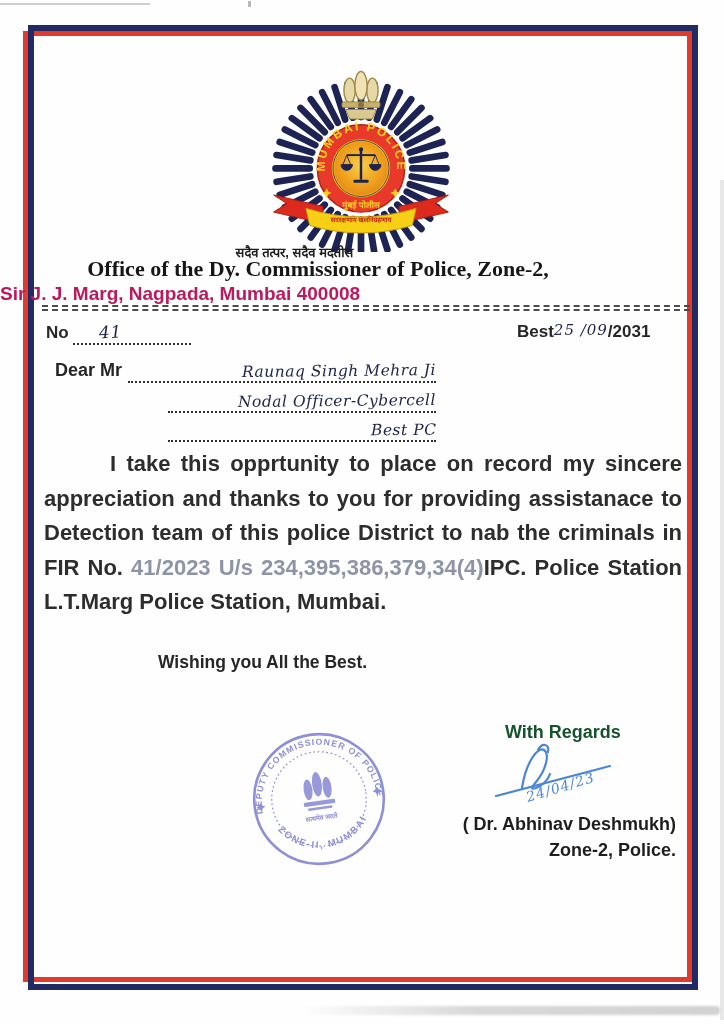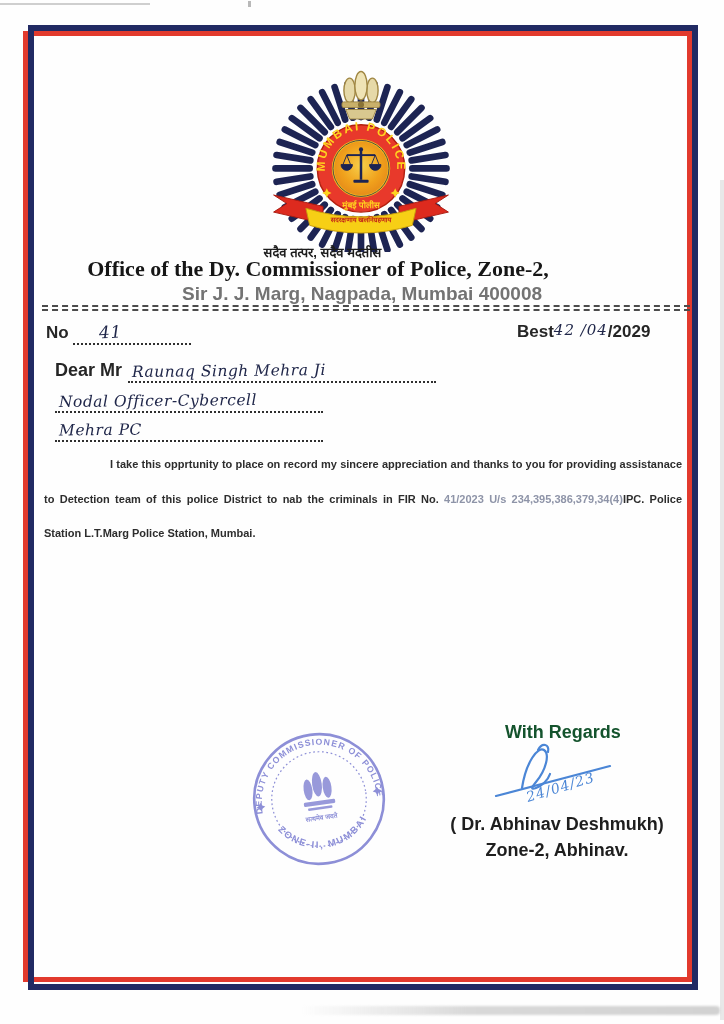--- a/index.html
+++ b/index.html
@@ -15,60 +15,60 @@
 
   
   .frame-red{position:absolute;left:23px;top:31px;width:669px;height:951px;
              border:5px solid #e23a2d;box-sizing:border-box;}
   .frame-navy{position:absolute;left:28px;top:25px;width:670px;height:965px;
               border:6px solid #212a63;box-sizing:border-box;}
 
   
   .emblem{position:absolute;left:266px;top:62px;width:190px;height:190px;}
   .motto-hindi{position:absolute;left:0;top:243px;width:589px;text-align:center;
-               font-size:13px;font-weight:700;color:#1c1c1c;padding-left:28px;}
+               font-size:13px;font-weight:700;color:#1c1c1c;}
   .office-line{position:absolute;left:0;top:256px;width:636px;text-align:center;
                font-family:"Liberation Serif",serif;font-size:22px;font-weight:700;color:#161616;}
-  .address-line{position:absolute;left:0;top:283px;width:724px;text-align:center;
-                font-size:19px;font-weight:700;color:#737373;}
+  .address-line{position:absolute;left:0;top:283px;width:724px;text-align:left;
+                font-size:19px;font-weight:700;color:#be185d;}
   .separator{position:absolute;left:42px;top:305px;width:648px;height:6px;
              border-top:2px dashed #4c4c4c;border-bottom:2px dashed #4c4c4c;box-sizing:border-box;}
 
   
   .ref-row{position:absolute;left:0;top:320px;width:724px;height:30px;font-size:17px;font-weight:700;color:#262626;}
   .no-group{position:absolute;left:46px;top:2px;}
   .dotline{display:inline-block;border-bottom:2.5px dotted #2f2f2f;vertical-align:baseline;}
   .no-dots{width:118px;margin-left:4px;}
   .date-group{position:absolute;left:517px;top:2px;}
 
   
   .hw{font-family:"DejaVu Serif",serif;font-style:italic;font-weight:500;color:#20274a;letter-spacing:.5px;}
   .hw-41{display:inline-block;margin-left:26px;font-size:17px;transform:rotate(-3deg);}
   .hw-date{font-size:15px;position:relative;top:-2px;letter-spacing:1px;}
 
   
   .recipient{position:absolute;left:55px;top:360px;font-size:18px;font-weight:700;color:#262626;}
-  .rcp-row{margin-bottom:6.5px;white-space:nowrap;}
+  .rcp-row{margin-bottom:6.5px;white-space:nowrap;text-align:right;}
   .rcp-dots1{width:308px;margin-left:6px;}
   .rcp-dots2{width:268px;}
   .rcp-name{font-size:15.5px;transform:rotate(-.6deg);display:inline-block;padding-left:4px;}
 
   
   .para{position:absolute;left:44px;width:638px;margin:0;text-align:justify;
-        font-size:11px;font-weight:700;color:#2d2d2d;line-height:34.5px;text-indent:66px;}
+        font-size:22px;font-weight:700;color:#2d2d2d;line-height:34.5px;text-indent:66px;}
   .para1{top:447px;}
   .para2{top:585px;}
   .faded{color:#8e94a8;filter:blur(.35px);}
   .wishing{position:absolute;left:158px;top:652px;font-size:17.5px;font-weight:700;color:#262626;}
 
   
   .with-regards{position:absolute;left:505px;top:722px;font-size:18px;font-weight:700;color:#14532d;}
   .signature{position:absolute;left:492px;top:740px;width:132px;height:66px;}
   .stamp{position:absolute;left:249px;top:729px;width:140px;height:140px;transform:rotate(-8deg);opacity:.88;}
-  .name-block{position:absolute;left:438px;top:812px;width:238px;text-align:center;
+  .name-block{position:absolute;left:438px;top:812px;width:238px;text-align:right;
               font-size:18px;font-weight:700;color:#1e1e1e;line-height:25.5px;}
 </style>
 </head>
 <body>
 
 <div class="page">
 
   <div class="scan-top"></div>
   <div class="scan-mark"></div>
   <div class="scan-right"></div>
@@ -175,39 +175,40 @@
   <div class="motto-hindi">सदैव तत्पर, सदैव मदतीस</div>
   <div class="office-line">Office of the Dy. Commissioner of Police, Zone-2,</div>
   <div class="address-line">Sir J. J. Marg, Nagpada, Mumbai 400008</div>
   <div class="separator"></div>
 
   <div class="ref-row">
     <span class="no-group">
       <span>No</span><span class="dotline no-dots"><span class="hw hw-41">41</span></span>
     </span>
     <span class="date-group">
-      <span>Best</span><span class="hw hw-date">42 /04</span><span>/2029</span>
+      <span>Best</span><span class="hw hw-date">25 /09</span><span>/2031</span>
     </span>
   </div>
 
   <div class="recipient">
     <div class="rcp-row">
       <span>Dear Mr</span><span class="dotline rcp-dots1"><span class="hw rcp-name">Raunaq Singh Mehra Ji</span></span>
     </div>
     <div class="rcp-row">
       <span class="dotline rcp-dots2"><span class="hw rcp-name">Nodal Officer-Cybercell</span></span>
     </div>
     <div class="rcp-row">
-      <span class="dotline rcp-dots2"><span class="hw rcp-name">Mehra PC</span></span>
+      <span class="dotline rcp-dots2"><span class="hw rcp-name">Best PC</span></span>
     </div>
   </div>
 
   <p class="para para1"><span>I take this opprtunity to place on record my sincere appreciation and thanks to you for providing assistanace to Detection team of this police District to nab the criminals in FIR No. </span><span class="faded">41/2023 U/s 234,395,386,379,34(4)</span><span>IPC. Police Station L.T.Marg Police Station, Mumbai.</span></p>
 
 
+  <div class="wishing">Wishing you All the Best.</div>
 
   <div class="with-regards">With Regards</div>
 
   <svg class="signature" viewBox="0 0 132 66">
     <g fill="none" stroke="#4b86d6" stroke-width="2.2" stroke-linecap="round">
       <path d="M 30,48 C 34,22 46,6 52,10 C 58,14 54,30 44,42 C 40,47 38,50 44,48 C 50,46 56,40 58,34"></path>
       <path d="M 46,10 C 50,2 58,4 56,12"></path>
       <path d="M 4,56 L 118,26"></path>
     </g>
     <text transform="translate(36,62) rotate(-17)" font-size="14" fill="#4b86d6" font-family="DejaVu Serif, serif" font-style="italic" letter-spacing="1">24/04/23</text>
@@ -233,16 +234,16 @@
       <ellipse cx="91" cy="68" rx="5" ry="12"></ellipse>
       <ellipse cx="80" cy="63" rx="5.5" ry="14"></ellipse>
       <rect x="62" y="82" width="36" height="5" rx="1.5"></rect>
       <rect x="66" y="89" width="28" height="3" rx="1"></rect>
     </g>
     <text x="80" y="104" text-anchor="middle" font-size="7.5" font-weight="bold" fill="#7e80d2" font-family="Liberation Sans, sans-serif">सत्यमेव जयते</text>
   </svg>
 
   <div class="name-block">
     <div>( Dr. Abhinav Deshmukh)</div>
-    <div>Zone-2, Abhinav.</div>
+    <div>Zone-2, Police.</div>
   </div>
 
 </div>
 
 </body></html>

